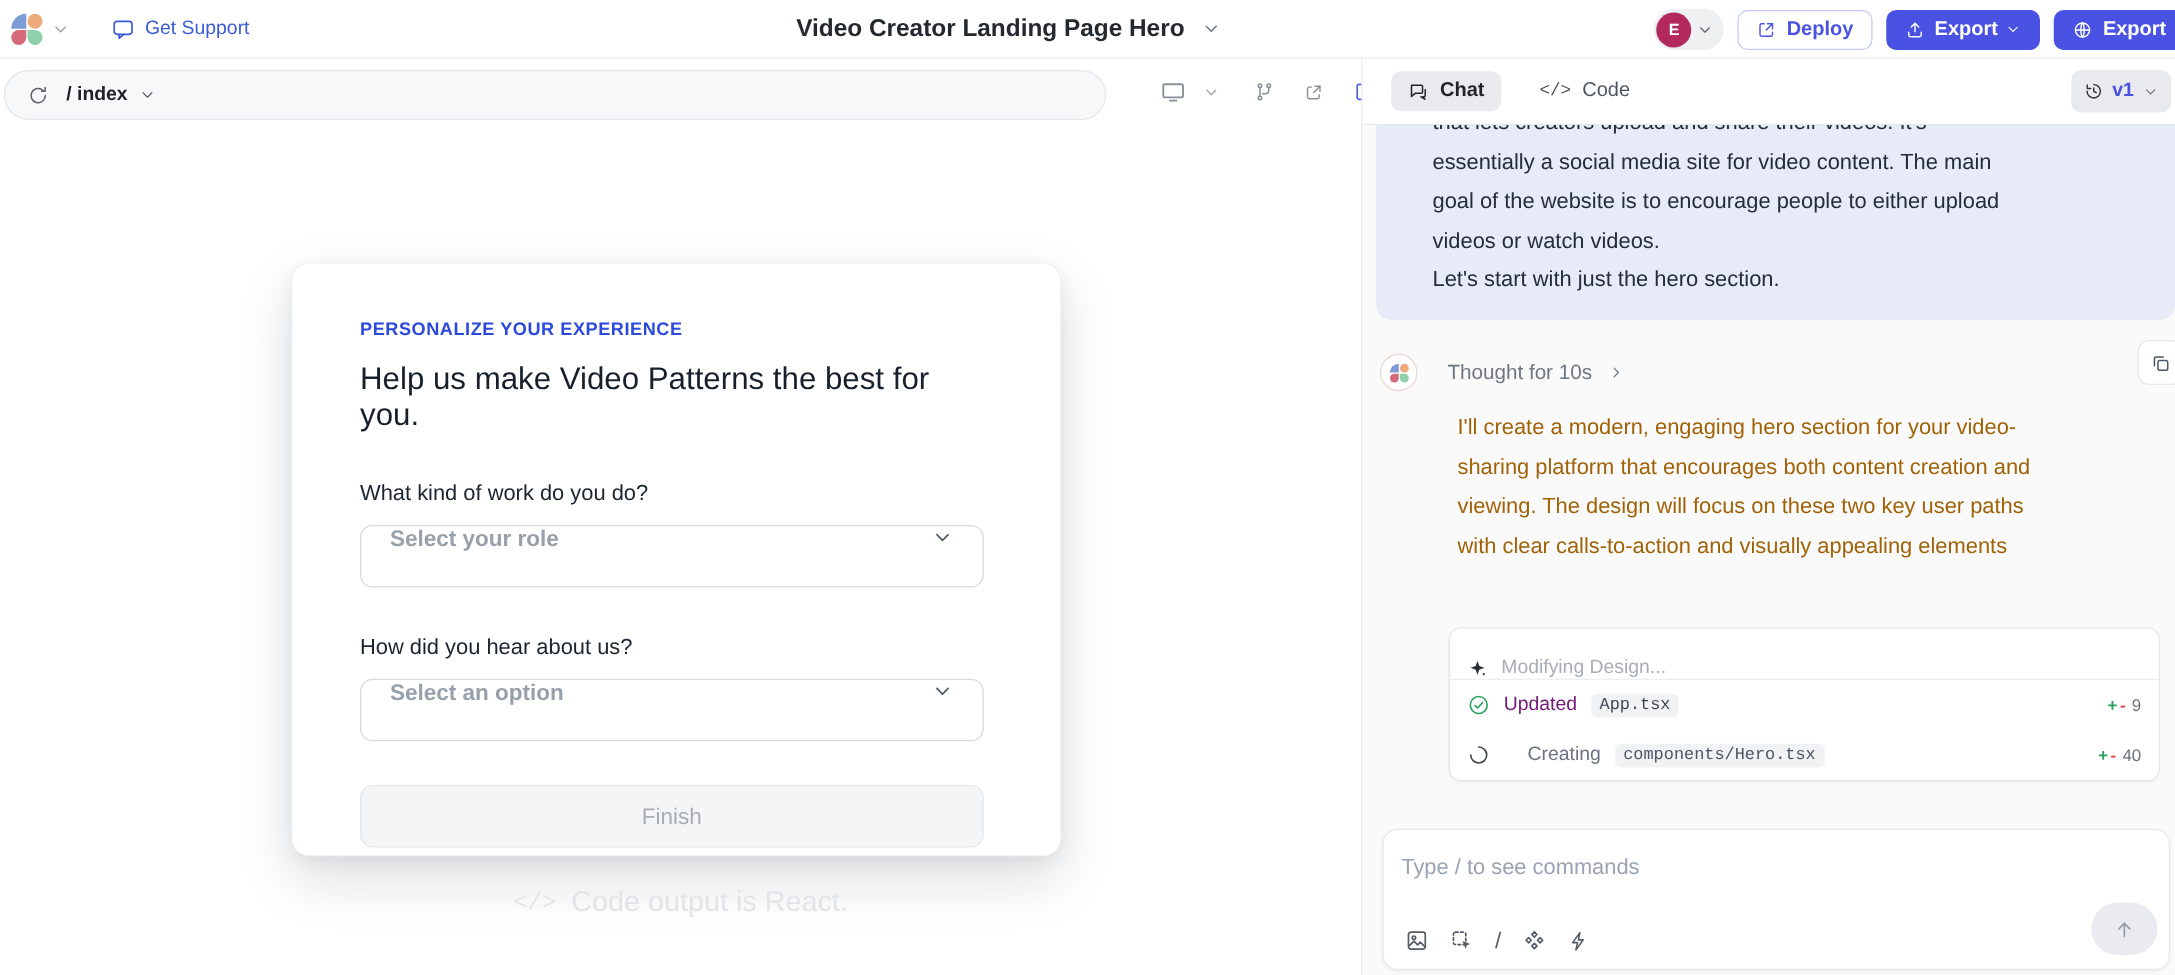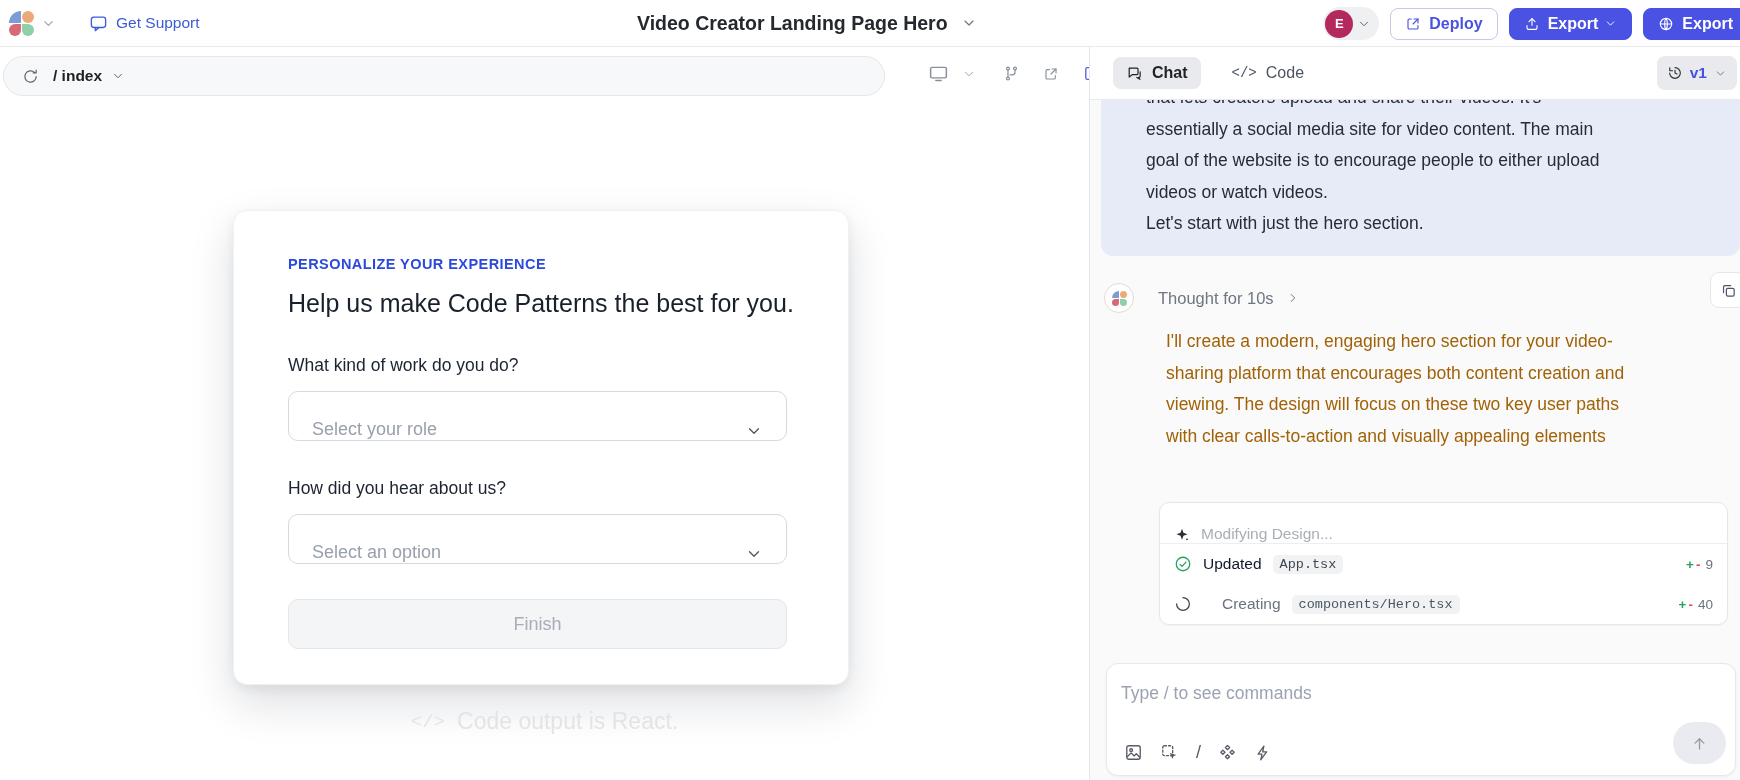--- a/index.html
+++ b/index.html
@@ -55,22 +55,22 @@
   .preview{ position:absolute; left:0; top:100px; width:1089px; height:680px; background:#fff; }
   .panel-divider{ position:absolute; left:1089px; top:47px; width:1px; height:733px; background:#e4e6e9; }
 
   .modal{ position:absolute; left:233px; top:110px; width:616px; height:475px; background:#fff;
     border:1px solid #f0f1f3; border-radius:14px; box-shadow:0 18px 45px rgba(15,23,42,.14), 0 4px 12px rgba(15,23,42,.06);
     padding:45px 54px 0 54px; }
   .eyebrow{ font-size:14.5px; font-weight:700; letter-spacing:.03em; color:#2c49dd; }
   .modal-heading{ margin-top:17px; font-size:25px; font-weight:400; color:#18202b; }
   .q-label{ margin-top:37px; font-size:17.5px; color:#1b2430; }
   .select{ margin-top:15px; width:499px; height:50px; border:1px solid #d6d9de; border-radius:10px;
-    background:#fff; display:flex; align-items:flex-end; justify-content:space-between;
-    padding:0 23px; cursor:pointer; }
+    background:#fff; display:flex; align-items:flex-start; justify-content:space-between;
+    padding:0 23px; cursor:pointer;font-weight:bold; }
   .select-ph{ font-size:18px; color:#98a0ab; }
   .select-chev{ color:#4b5563; }
   .finish-btn{ margin-top:35px; width:499px; height:50px; background:#f4f5f6; border:1px solid #e4e6e9;
     border-radius:10px; display:flex; align-items:center; justify-content:center;
     font-size:18px; color:#a7adb6; cursor:default; }
   .preview-footnote{ position:absolute; left:0; top:608px; width:1089px; display:flex;
     align-items:center; justify-content:center; gap:12px; color:#e2e4e8; font-size:23px; }
 
   
   .chat-panel{ position:absolute; left:1090px; top:47px; width:650px; height:733px; background:#fafafa; }
@@ -105,21 +105,21 @@
 
   .assistant-text{ position:absolute; left:76px; top:226px; }
   .assistant-text .msg-line{ color:#a16207; }
 
   .task-card{ position:absolute; left:69px; right:12px; top:402px; height:123px; background:#fff;
     border:1px solid #e5e7eb; border-radius:10px; box-shadow:0 1px 2px rgba(15,23,42,.04); }
   .task-head{ display:flex; align-items:flex-end; gap:11px; height:41px; padding:0 14px;
     border-bottom:1px solid #eceef1; }
   .task-status{ font-size:15.5px; font-weight:500; color:#a8aeb8; }
   .task-row{ display:flex; align-items:center; gap:11px; height:40px; padding:0 14px; }
-  .task-verb{ font-size:15.5px; color:#0f172a; }
+  .task-verb{ font-size:15.5px; color:#701a75; }
   .task-verb.pending{ color:#6b7280;margin-left:19px; }
   .chip{ font-family:"Liberation Mono", monospace; font-size:13.5px; color:#3f4750;
     background:#f1f2f4; border-radius:5px; padding:2px 7px; }
   .chip.dark{ color:#4b5563; }
   .diff{ margin-left:auto; font-size:13.5px; display:flex; align-items:center; gap:2px; }
   .diff .plus{ color:#27a25c; font-weight:700; }
   .diff .minus{ color:#e5484d; font-weight:700; }
   .diff .count{ color:#6b7280; margin-left:3px; }
   .check-ic{ color:#27a25c; }
   .spin-ic{ color:#3c434c; }
@@ -270,21 +270,21 @@
       <svg class="ic" width="19" height="19" viewBox="0 0 24 24">
           <rect x="3.5" y="4.5" width="17" height="15" rx="2"></rect>
           <path d="M12 4.5v15"></path>
         </svg>
     </span>
   </div>
 
   <div class="preview">
     <div class="modal">
       <div class="eyebrow">PERSONALIZE YOUR EXPERIENCE</div>
-      <div class="modal-heading">Help us make Code Patterns the best for you.</div>
+      <div class="modal-heading">Help us make Video Patterns the best for you.</div>
       <div class="q-label">What kind of work do you do?</div>
       <div class="select">
         <span class="select-ph">Select your role</span>
         <span class="select-chev">
           <svg class="ic" width="18" height="18" viewBox="0 0 24 24">
               <path d="M6 9l6 6 6-6"></path>
             </svg>
         </span>
       </div>
       <div class="q-label">How did you hear about us?</div>

